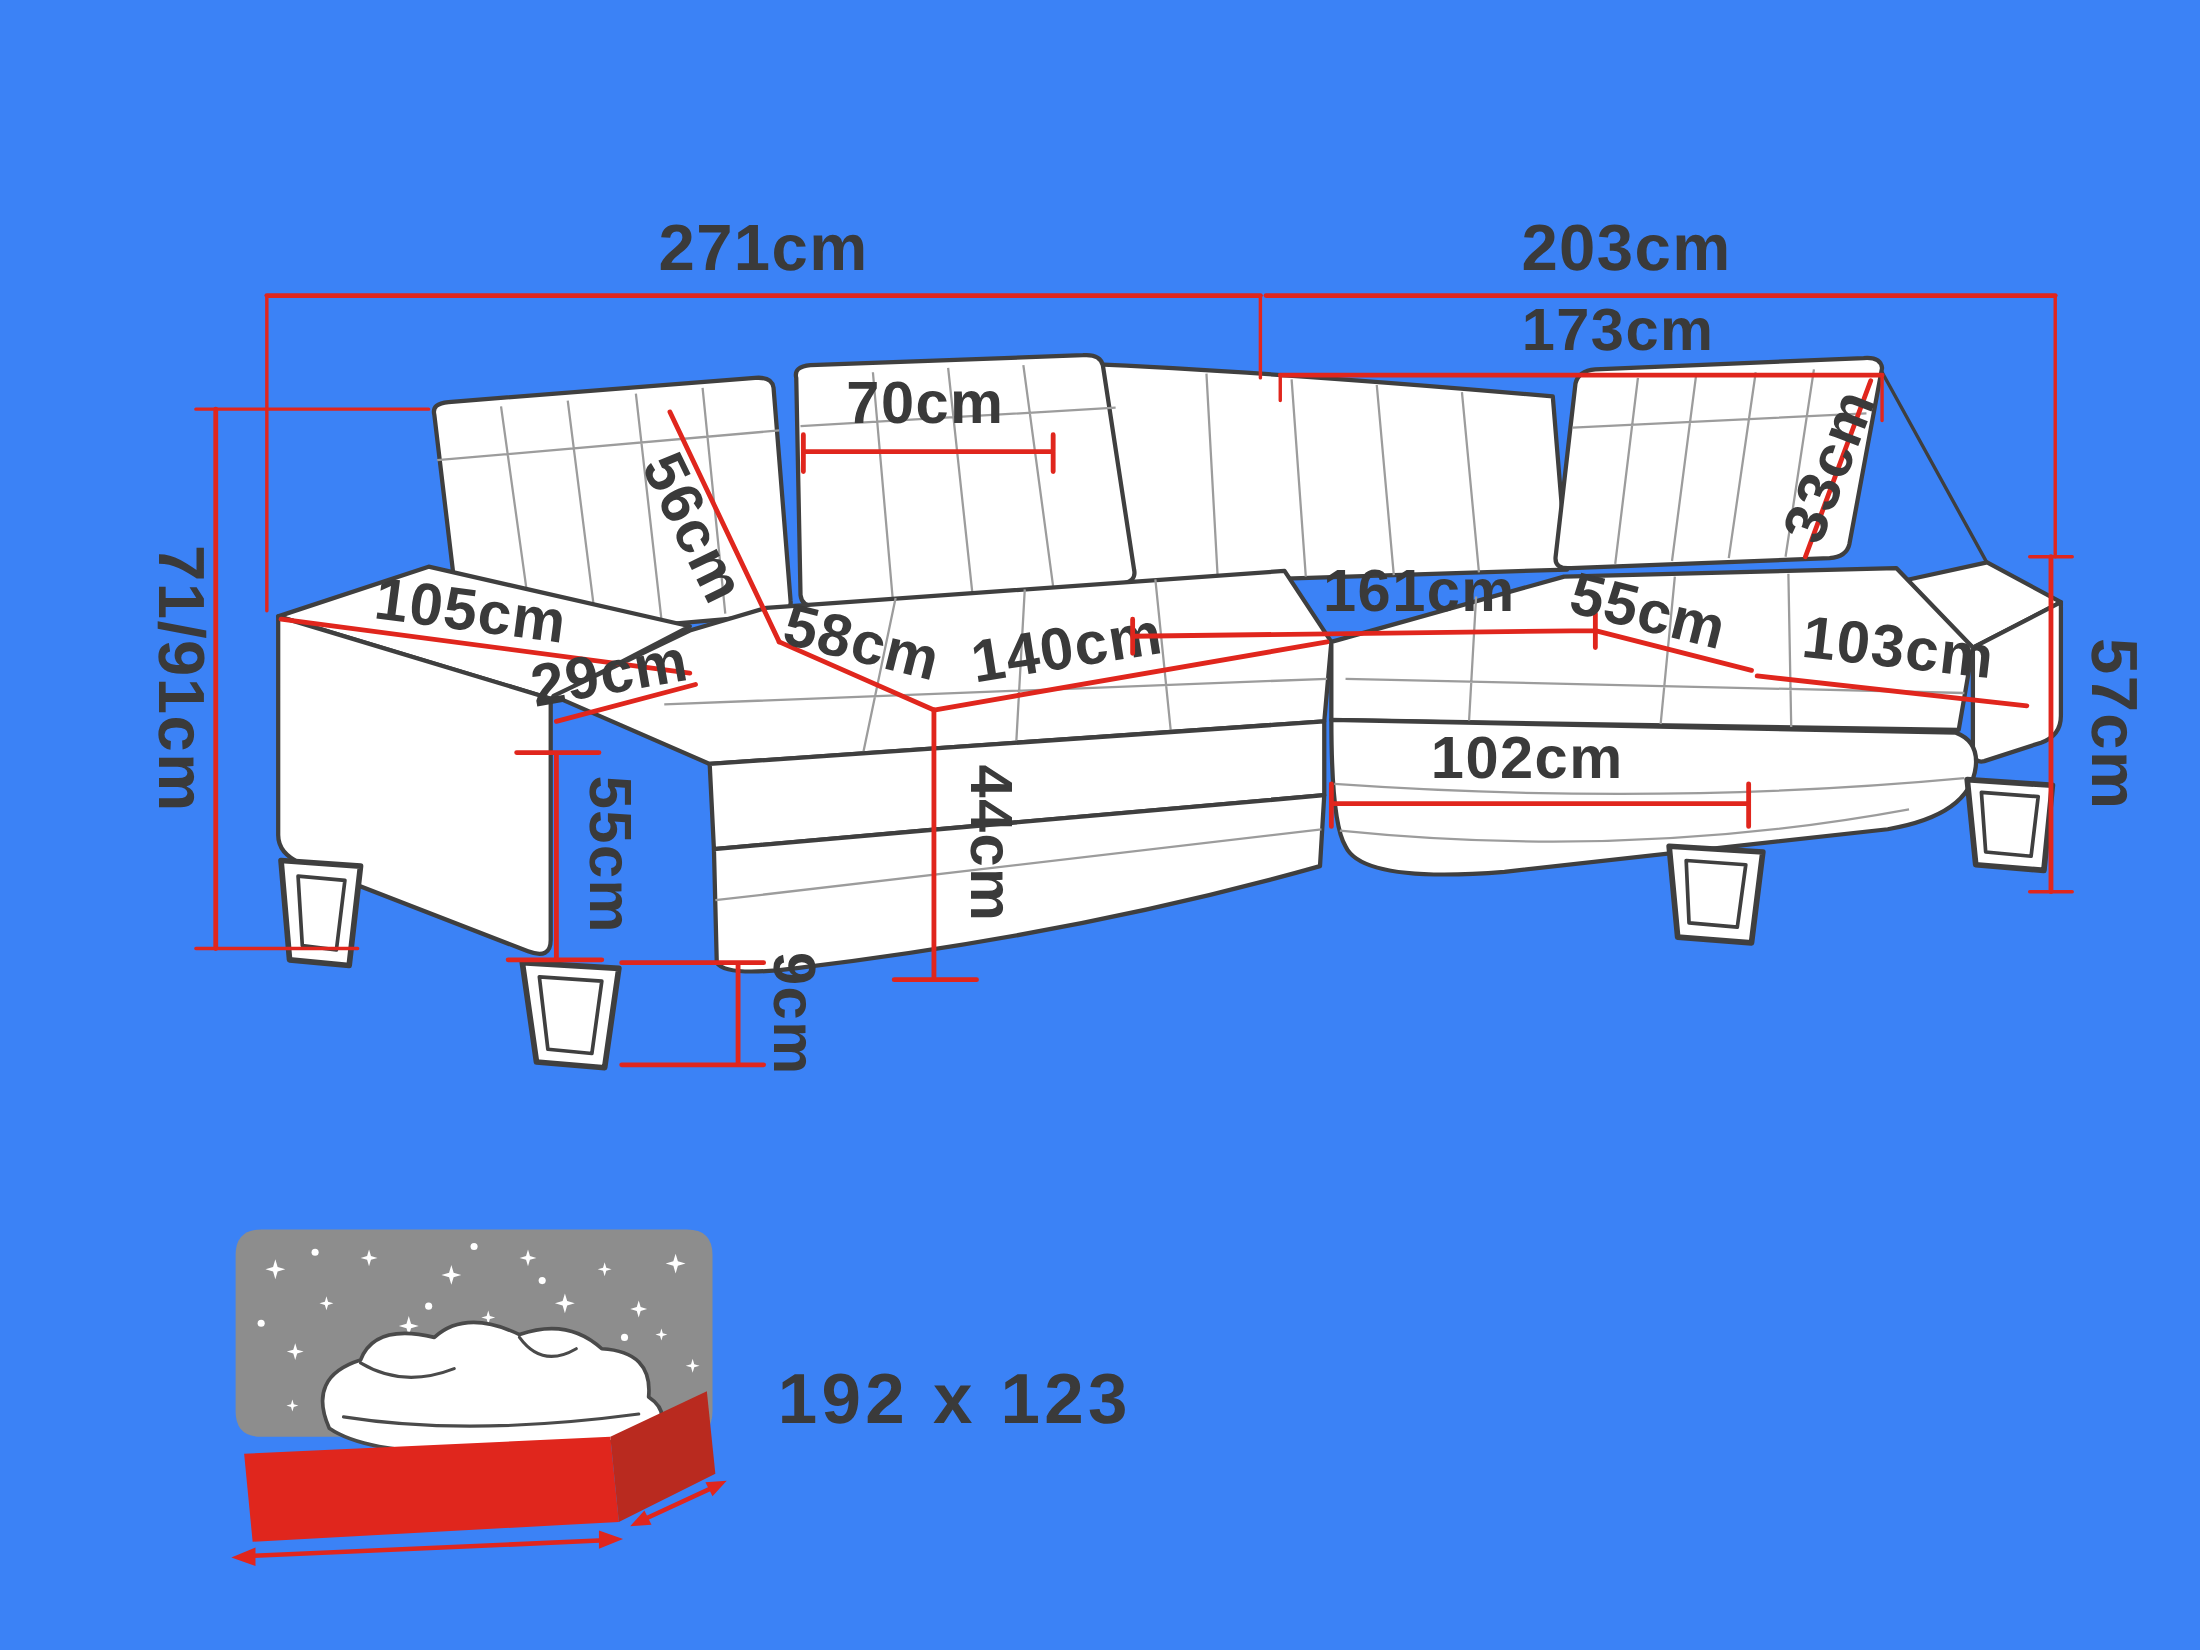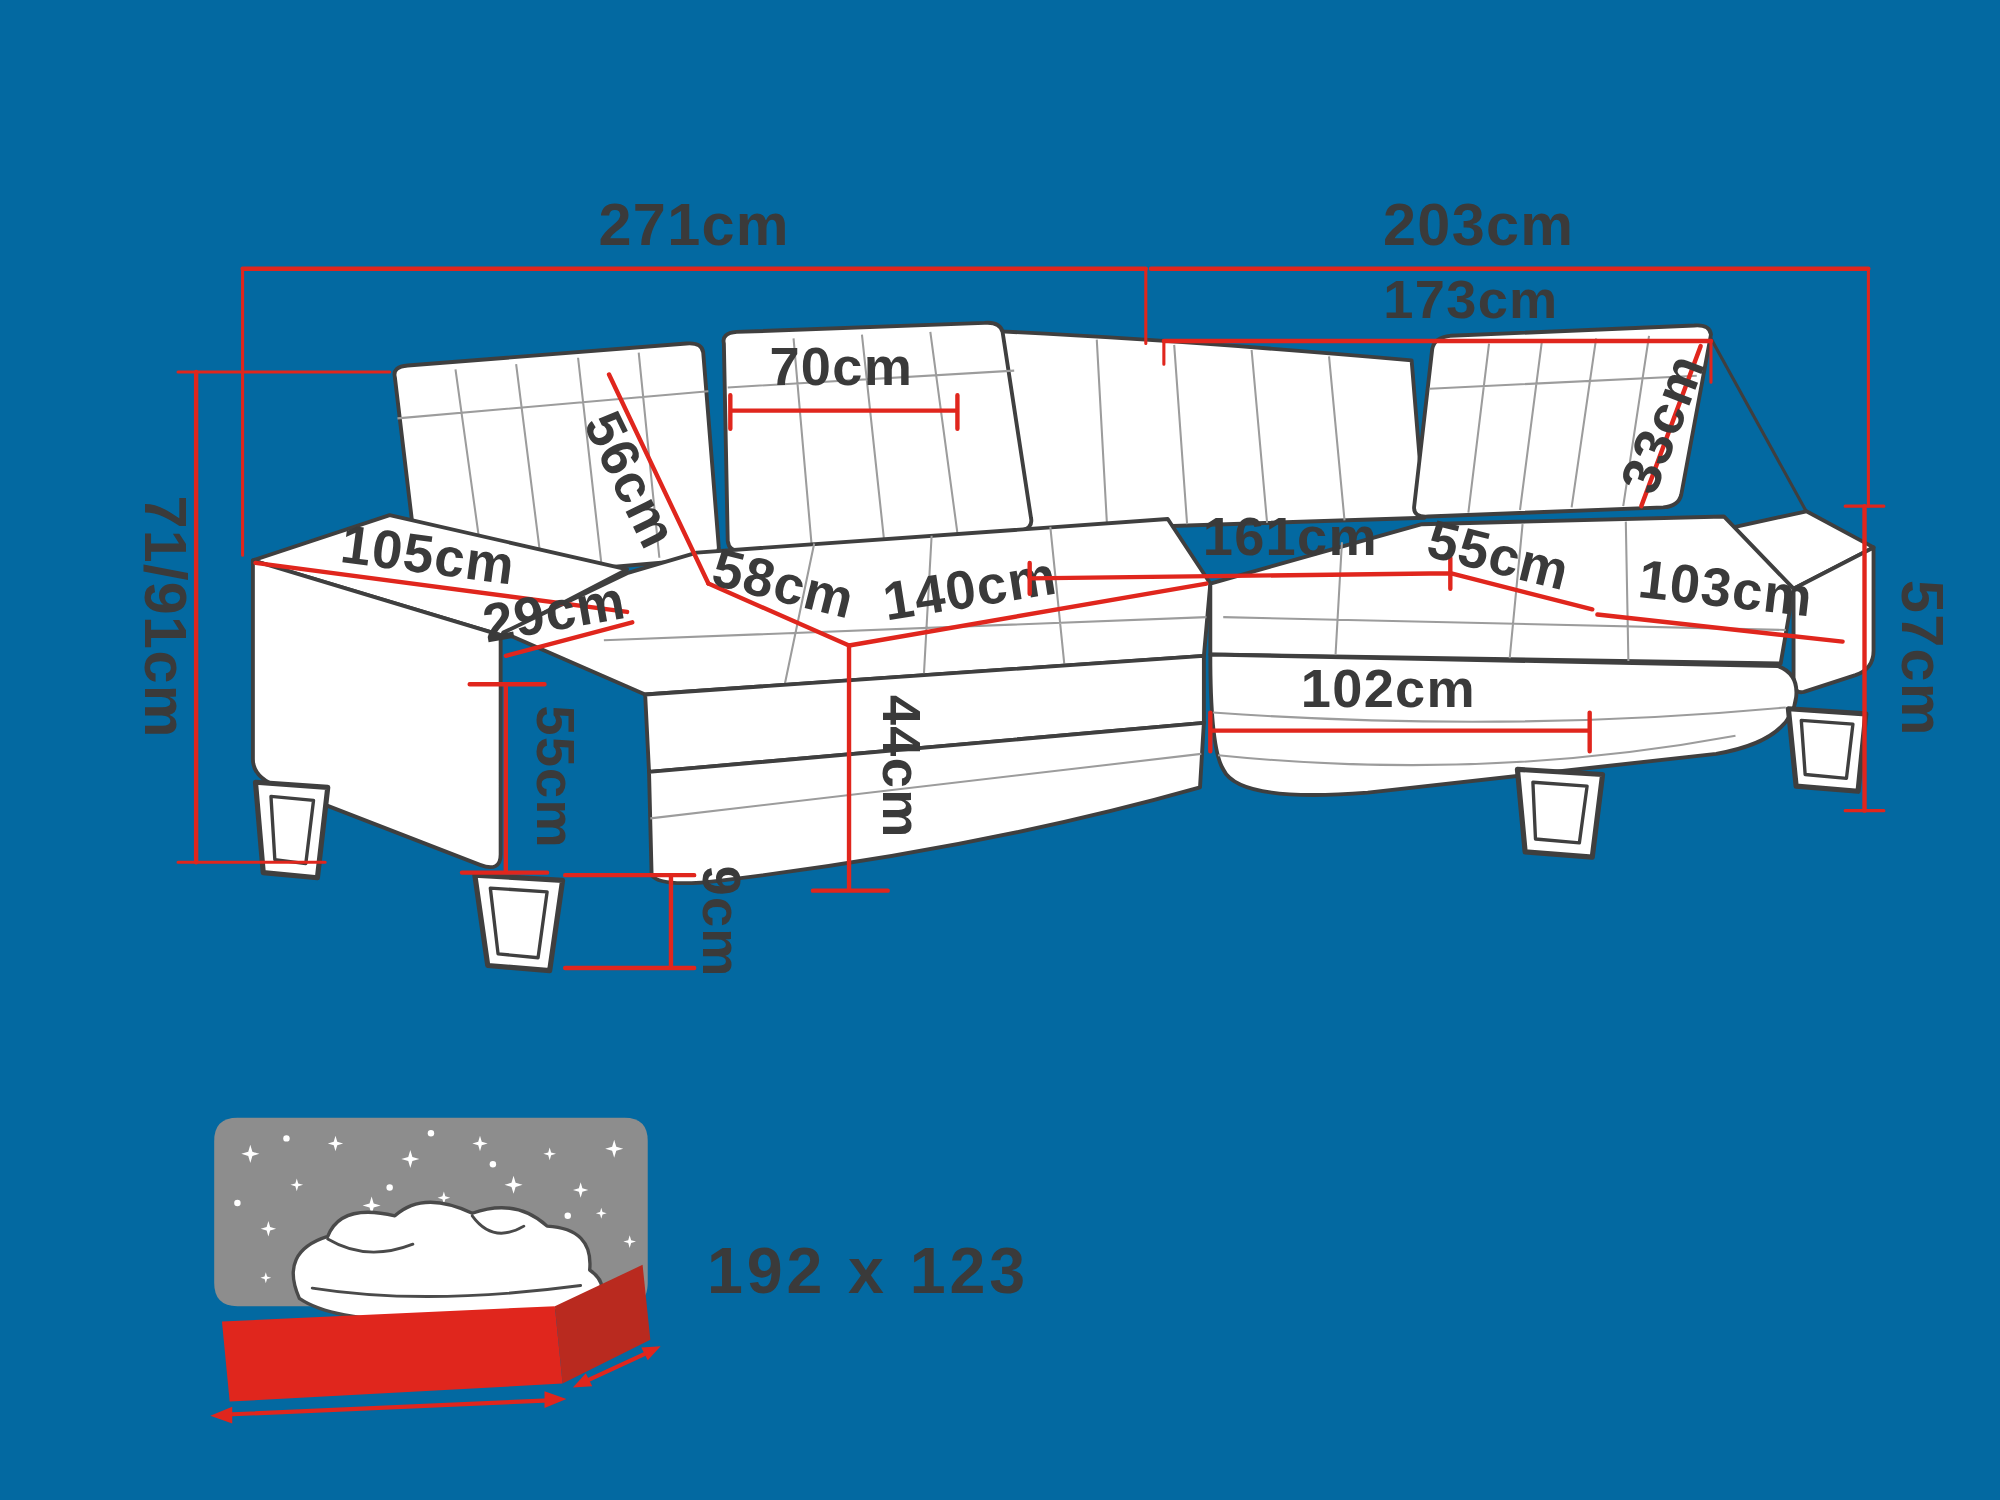--- a/index.html
+++ b/index.html
@@ -1,16 +1,16 @@
 <!DOCTYPE html>
 <html style="--dimension: #e0261d; --outline: #3f3f3f; --tuft: #9c9c9c; --text: #3a3a3a; --icon_gray: #8d8d8d; --mattress_side: #b92a1f;"><head>
 <meta charset="utf-8">
 <style>
   html,body{margin:0;padding:0;background:#fff}
-  .stage{width:2000px;height:1500px;background:#0369a1;overflow:hidden}
+  .stage{width:2000px;height:1500px;background:#3b82f6;overflow:hidden}
   svg{display:block}
   .outline{fill:#fff;stroke:var(--outline,#3f3f3f);stroke-width:3;stroke-linejoin:round;stroke-linecap:round}
   .thin{fill:none;stroke:var(--outline,#3f3f3f);stroke-width:2.4;stroke-linejoin:round;stroke-linecap:round}
   .tuft{fill:none;stroke:var(--tuft,#9c9c9c);stroke-width:1.6}
   .dim{fill:none;stroke:var(--dimension,#e0261d);stroke-width:3.4;stroke-linecap:round}
   .dimthin{fill:none;stroke:var(--dimension,#e0261d);stroke-width:2.4;stroke-linecap:round}
   .lbl{fill:var(--text,#3a3a3a);font-family:"Liberation Sans",sans-serif;font-weight:700;font-size:42px;text-anchor:middle;letter-spacing:1px}
   .lbl-lg{font-size:46px}
   .lbl-bed{font-size:50px;text-anchor:start;letter-spacing:3px}
   .legp{fill:#fff;stroke:var(--outline,#3f3f3f);stroke-width:4;stroke-linejoin:round}

